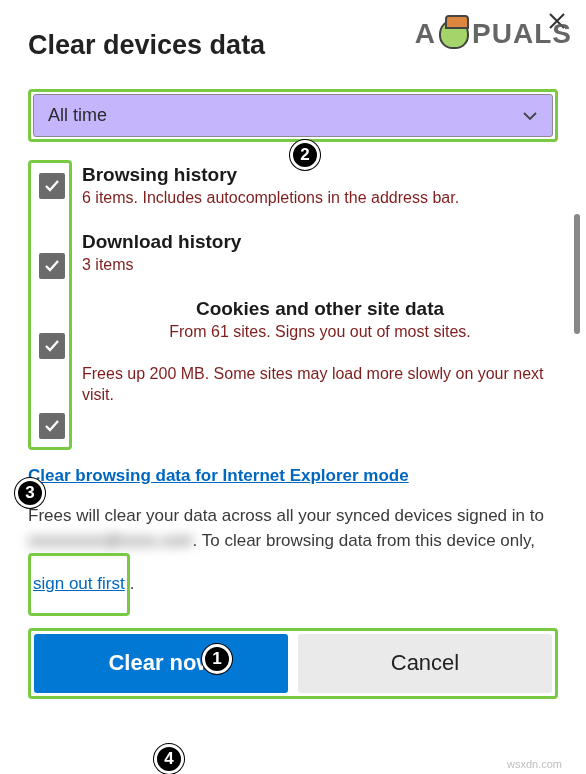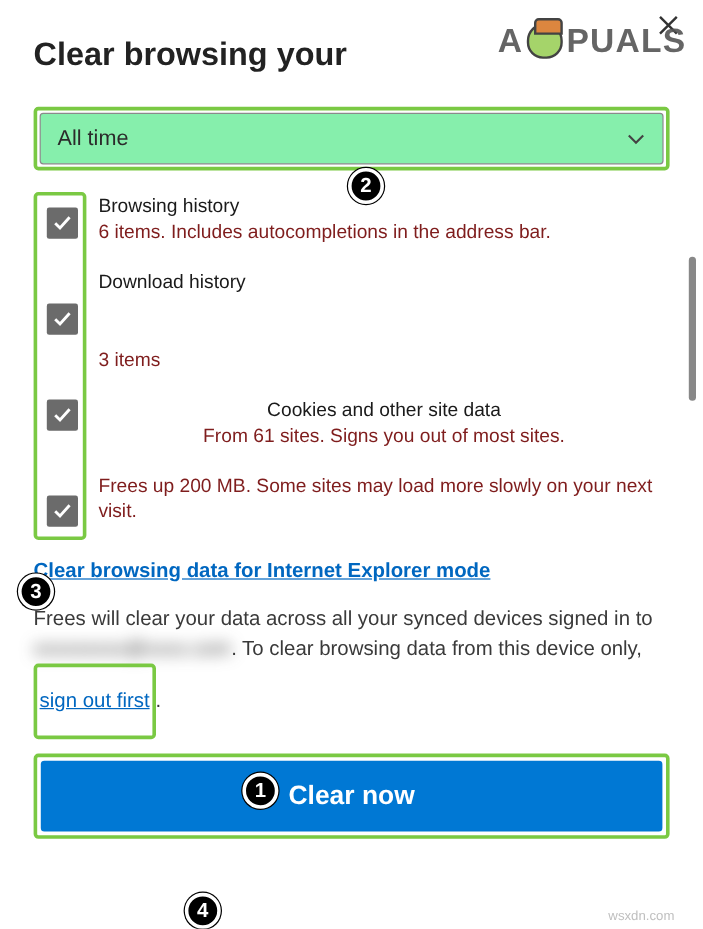--- a/index.html
+++ b/index.html
@@ -51,21 +51,21 @@
   }
   .select {
     width: 100%;
     border: 1px solid #8a8a8a;
     border-radius: 3px;
     padding: 10px 14px;
     font-size: 18px;
     display: flex;
     align-items: center;
     justify-content: space-between;
-    background: #86efac;
+    background: #c4b5fd;
     cursor: pointer;
   }
   .select .chev {
     width: 16px; height: 16px;
     display: flex; align-items: center; justify-content: center;
   }
   .checks-wrap {
     position: relative;
     border: 3px solid #7ac943;
     border-radius: 4px;
@@ -90,22 +90,22 @@
     border-radius: 2px;
     display: flex;
     align-items: center;
     justify-content: center;
     flex-shrink: 0;
     margin-top: 2px;
     cursor: pointer;
   }
   .cb svg { width: 18px; height: 18px; }
   .item-title {
-    font-size: 16px;
-    font-weight: 400;
+    font-size: 19px;
+    font-weight: 700;
     color: #1a1a1a;
     margin-bottom: 2px;
   }
   .item-desc {
     font-size: 16px;
     color: #7f1d1d;
     line-height: 1.3;
   }
   .scrollbar {
     position: absolute;
@@ -246,21 +246,21 @@
         <path d="M2 2 L16 16 M16 2 L2 16" stroke="#333" stroke-width="2" fill="none"></path>
       </svg>
   </button>
 
   <div class="logo">
     <span>A</span>
     <span class="head"></span>
     <span>PUALS</span>
   </div>
 
-  <h1 class="title">Clear browsing your</h1>
+  <h1 class="title">Clear devices data</h1>
 
 
   <div class="select-wrap">
     <div class="select">
       <span>All time</span>
       <span class="chev">
         <svg viewBox="0 0 16 16">
             <path d="M2 5 L8 11 L14 5" stroke="#444" stroke-width="1.8" fill="none"></path>
           </svg>
       </span>
@@ -291,21 +291,21 @@
             </svg>
           </div>
       </div>
     </div>
 
     <div class="item-col" style="padding-top:4px;">
       <div class="row" style="flex-direction:column; margin-bottom:22px;">
         <div class="item-title">Browsing history</div>
         <div class="item-desc">6 items. Includes autocompletions in the address bar.</div>
       </div>
-      <div class="row" style="flex-direction:column; margin-bottom:22px;gap:44px;">
+      <div class="row" style="flex-direction:column; margin-bottom:22px;">
         <div class="item-title">Download history</div>
         <div class="item-desc">3 items</div>
       </div>
       <div class="row" style="flex-direction:column; margin-bottom:22px;align-items:center;">
         <div class="item-title">Cookies and other site data</div>
         <div class="item-desc">From 61 sites. Signs you out of most sites.</div>
       </div>
       <div class="row" style="flex-direction:column; margin-bottom:4px;">
         <div class="item-desc">Frees up 200 MB. Some sites may load more slowly on your next visit.</div>
       </div>
@@ -316,20 +316,21 @@
 
   <a class="ie-link">Clear browsing data for Internet Explorer mode</a>
 
   <div class="info">
     <span>Frees will clear your data across all your synced devices signed in to </span>
     <span class="blur">xxxxxxxxx@xxxx.com</span><span>. To clear browsing data from this device only, </span><span class="signout-wrap"><a class="signout">sign out first</a></span><span>.</span>
   </div>
 
   <div class="buttons-wrap">
     <button class="btn btn-primary">Clear now</button>
+    <button class="btn btn-secondary">Cancel</button>
   </div>
 
 </div>
 
 <div class="badge badge-2">2</div>
 <div class="badge badge-3">3</div>
 <div class="badge badge-1">1</div>
 <div class="badge badge-4">4</div>
 
 <div class="source">wsxdn.com</div>

